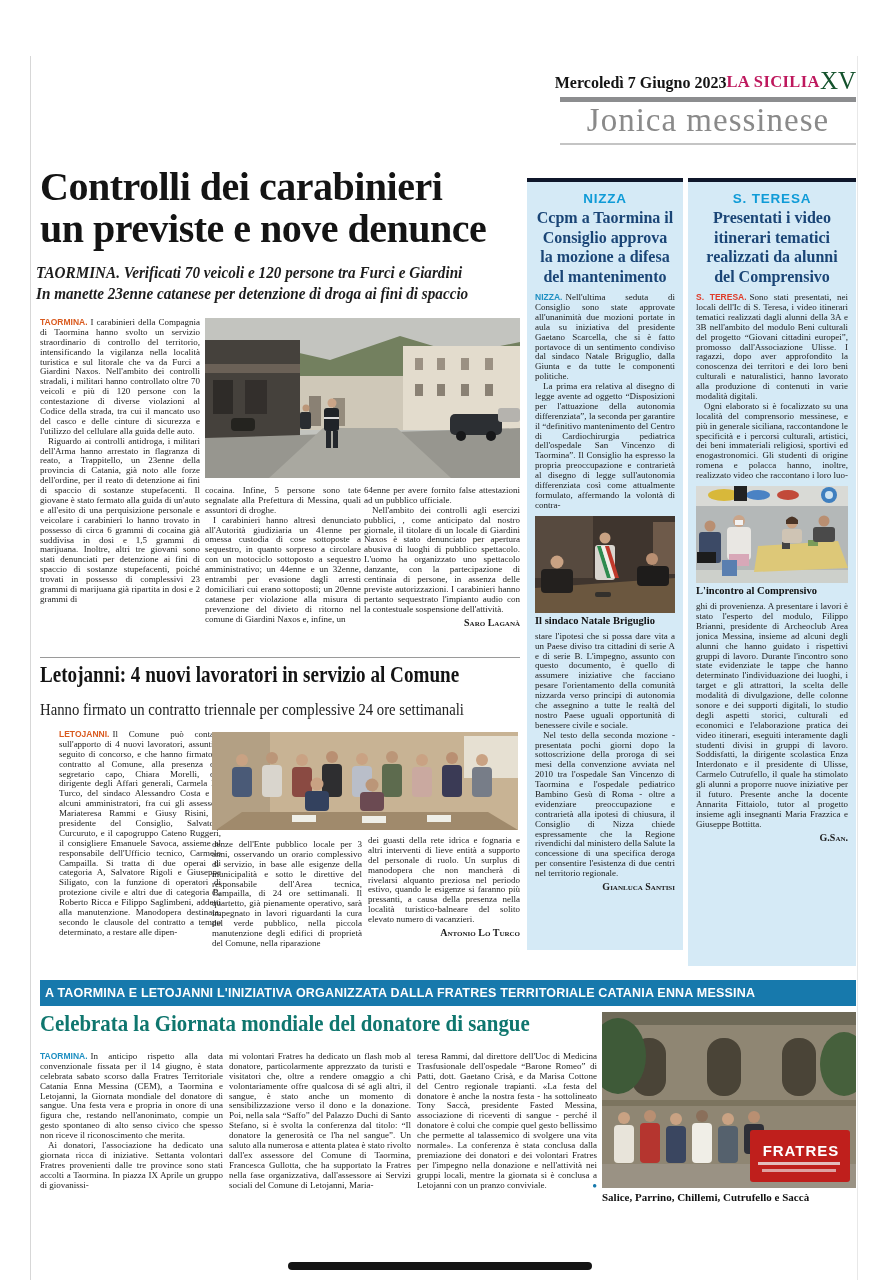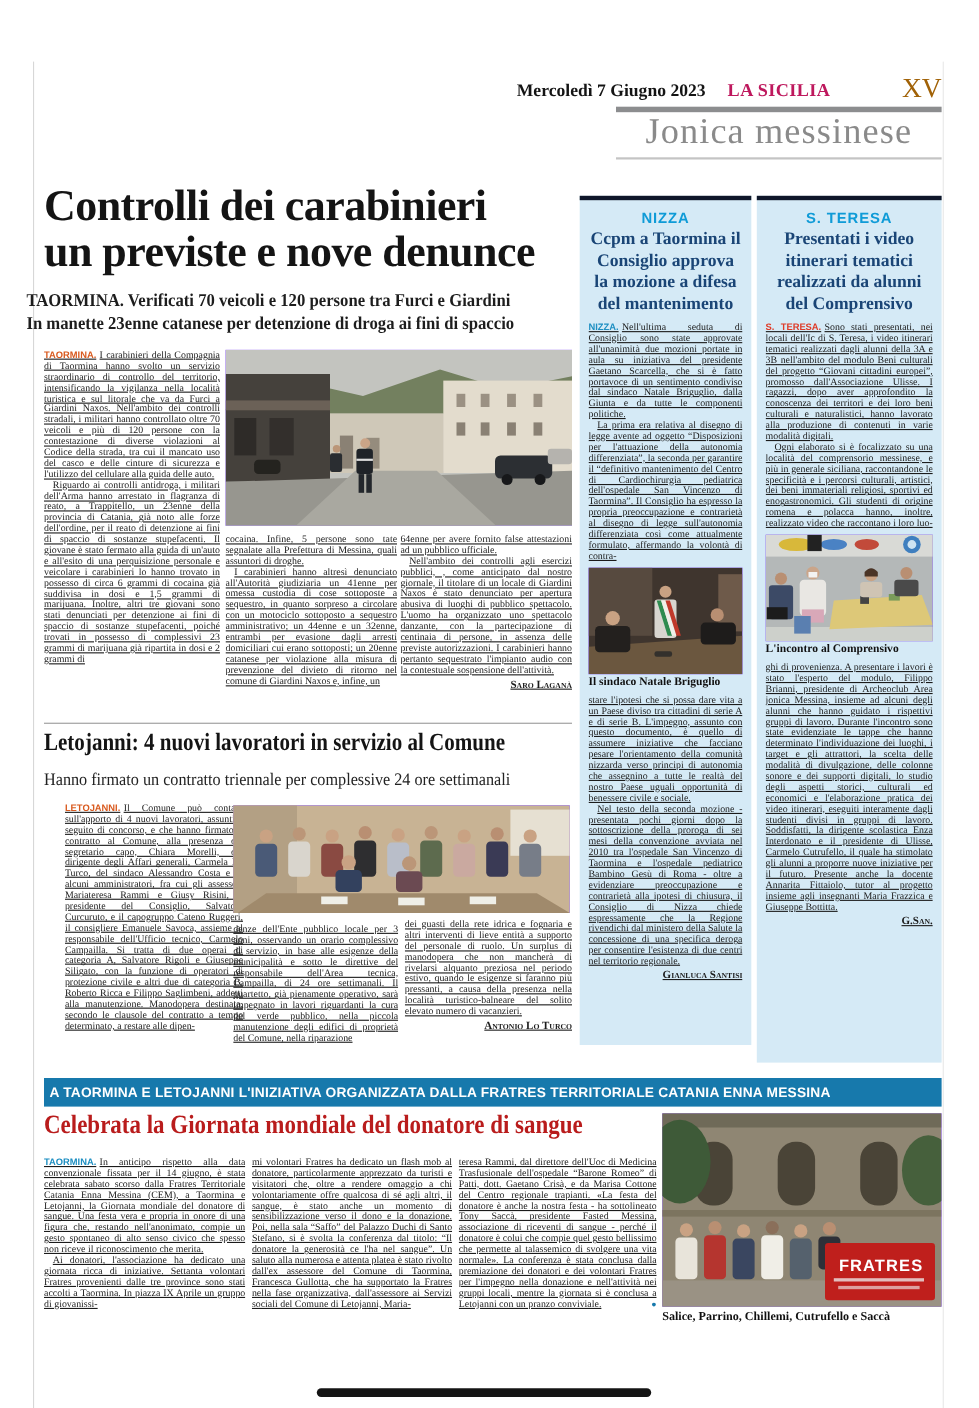--- a/index.html
+++ b/index.html
@@ -3,50 +3,50 @@
 <meta charset="utf-8">
 <style>
   html,body{margin:0;padding:0;background:#ffffff;}
   #page{position:relative;width:890px;height:1280px;background:#fff;overflow:hidden;
         font-family:"Liberation Serif","DejaVu Serif",serif;color:#1a1a1a;}
   .sans{font-family:"Liberation Sans","DejaVu Sans",sans-serif;}
   .edge{position:absolute;background:#d7d7d7;width:1px;top:56px;height:1224px;}
   .edge.r{background:#e8e8e8;}
 
   
-  .hdr-date{position:absolute;left:430px;top:70px;width:426px;display:flex;justify-content:flex-end;align-items:flex-end;gap:20px;}
+  .hdr-date{position:absolute;left:430px;top:70px;width:426px;display:flex;justify-content:flex-end;align-items:flex-end;gap:0;}
   .hdate{font-weight:bold;font-size:16px;color:#141414;}
   .hmast{font-weight:bold;font-size:16.5px;letter-spacing:.4px;color:#be185d;}
-  .hpage{font-size:25px;line-height:22px;color:#a16207;margin-left:45px;}
+  .hpage{font-size:25px;line-height:22px;color:#14532d;}
   .rule-thick{position:absolute;left:560px;top:97px;width:296px;height:5px;background:#8c8d8f;}
   .section-title{position:absolute;left:560px;top:102px;width:296px;text-align:center;
                  font-size:33px;color:#8a8a8a;letter-spacing:1px;}
   .rule-thin{position:absolute;left:560px;top:143px;width:296px;height:2px;background:#c4c4c4;}
 
   
   .main-hl{position:absolute;left:40px;top:166px;width:492px;margin:0;font-size:40px;line-height:1.06;
            font-weight:bold;letter-spacing:-.5px;color:#141414;}
   .main-hl span{display:block;}
-  .main-sub{position:absolute;left:24px;top:262px;width:492px;font-weight:bold;font-size:16.5px;line-height:1.3;color:#1d1d1d;}
+  .main-sub{position:absolute;left:36px;top:262px;width:492px;font-weight:bold;font-size:16.5px;line-height:1.3;color:#1d1d1d;font-style:italic;}
   .main-sub .fitline{display:inline-block;white-space:nowrap;transform:scaleX(.92);transform-origin:left top;}
   .main-sub span{display:block;}
 
-  .bt{font-size:9px;line-height:1.1;text-align:justify;color:#1b1b1b;hyphens:auto;-webkit-hyphens:auto;overflow:hidden;text-decoration:underline;}
+  .bt{font-size:9px;line-height:1.1;text-align:justify;color:#1b1b1b;hyphens:auto;-webkit-hyphens:auto;overflow:hidden;}
   .bt p{margin:0;}
   .bt p.ind{text-indent:8px;}
   .lead{font-family:"Liberation Sans","DejaVu Sans",sans-serif;font-weight:bold;font-size:8.5px;margin-right:3px;}
   .lead.orange{color:#d95b20;}
   .lead.blue{color:#1e8fc2;}
   .lead.red{color:#df3b28;}
   .byline{text-align:right;font-weight:bold;font-variant:small-caps;font-size:10px;margin-top:2px;}
 
   .main-c1{position:absolute;left:40px;top:318px;width:160px;height:338px;}
   .main-c2{position:absolute;left:205px;top:486px;width:156px;height:170px;}
   .main-c3{position:absolute;left:364px;top:486px;width:156px;height:170px;}
-  .photo{overflow:hidden;background:#8b5cf6;}
+  .photo{overflow:hidden;background:#14532d;}
   .photo svg{display:block;width:100%;height:100%;}
   .main-photo{position:absolute;left:205px;top:318px;width:315px;height:160px;}
 
   
   .box{position:absolute;top:178px;background:#d5eaf6;border-top:4px solid #0f172a;
        box-sizing:border-box;padding:5px 8px 6px;}
   .box.nizza{left:527px;width:156px;height:772px;}
   .box.steresa{left:688px;width:168px;height:788px;}
   .kicker{text-align:center;font-weight:bold;font-size:13.5px;letter-spacing:.8px;color:#0f9bd7;margin:4px 0 2px;}
   .box-hl{margin:2px 0 7px;text-align:center;font-weight:bold;font-size:16px;line-height:1.22;color:#1a4576;}
@@ -61,21 +61,21 @@
   .leto-sub .fitline{display:inline-block;white-space:nowrap;transform:scaleX(.92);transform-origin:left top;}
   .leto-c1{position:absolute;left:40px;top:730px;width:162px;height:246px;margin-left:19px;}
   .leto-photo{position:absolute;left:212px;top:732px;width:306px;height:98px;}
   .leto-c2{position:absolute;left:212px;top:840px;width:150px;height:140px;}
   .leto-c3{position:absolute;left:368px;top:836px;width:152px;height:140px;}
 
   
   .banner{position:absolute;left:40px;top:980px;width:816px;height:26px;background:#1779ac;color:#fff;
           font-weight:bold;font-size:12.5px;line-height:26px;letter-spacing:.2px;padding-left:5px;box-sizing:border-box;
           font-family:"Liberation Sans","DejaVu Sans",sans-serif;white-space:nowrap;overflow:hidden;}
-  .donor-hl{position:absolute;left:40px;top:1010px;width:557px;margin:0;font-size:24px;font-weight:bold;color:#b91c1c;}
+  .donor-hl{position:absolute;left:40px;top:1010px;width:557px;margin:0;font-size:24px;font-weight:bold;color:#0f766e;}
   .donor-hl .fitline{display:inline-block;white-space:nowrap;transform:scaleX(.87);transform-origin:left top;}
   .donor-c1{position:absolute;left:40px;top:1052px;width:183px;height:200px;}
   .donor-c2{position:absolute;left:229px;top:1052px;width:182px;height:200px;}
   .donor-c3{position:absolute;left:417px;top:1052px;width:180px;height:200px;}
   .donor-photo{position:absolute;left:602px;top:1012px;width:254px;height:176px;}
   .donor-caption{position:absolute;left:602px;top:1191px;width:254px;font-weight:bold;font-size:11px;color:#111;}
   .fratres-text{position:absolute;left:150px;top:130px;width:98px;text-align:center;color:#fff;
                 font-family:"Liberation Sans","DejaVu Sans",sans-serif;font-weight:bold;font-size:15px;letter-spacing:1px;}
   .endmark{float:right;color:#1779ac;font-size:8px;line-height:10px;}
 

